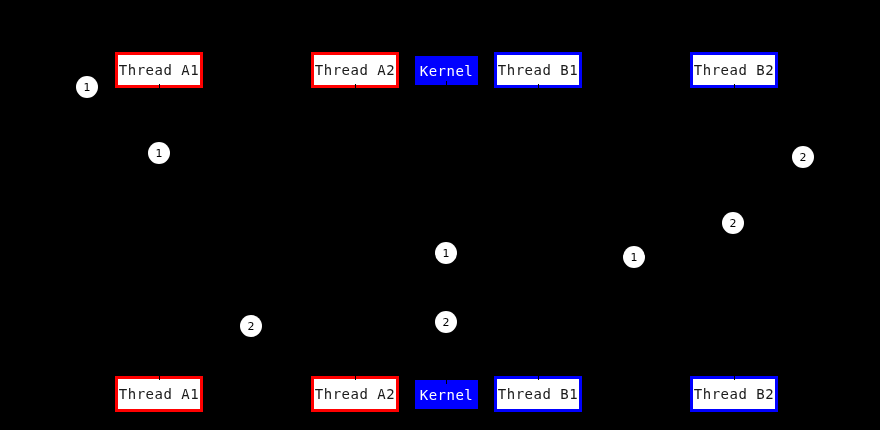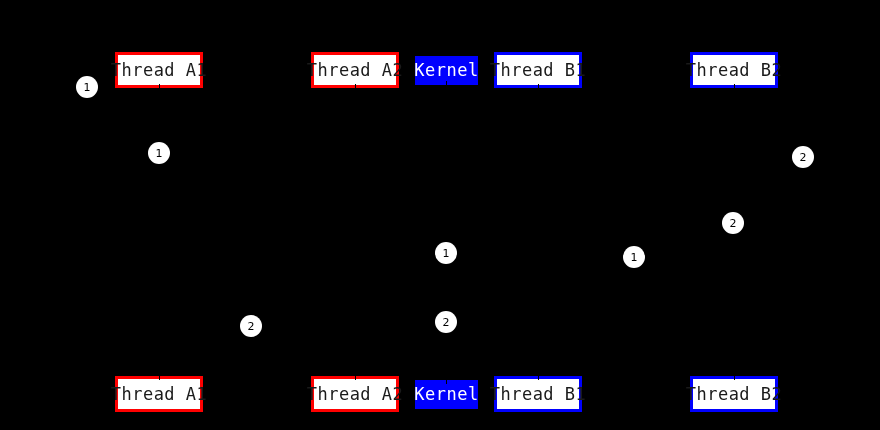--- a/index.html
+++ b/index.html
@@ -15,21 +15,21 @@
     overflow: hidden;
     font-family: "DejaVu Sans Mono", "Liberation Mono", monospace;
   }
   
   .participant {
     position: absolute;
     box-sizing: border-box;
     display: flex;
     align-items: center;
     justify-content: center;
-    font-size: 17px;
+    font-size: 14px;
     letter-spacing: 0.5px;
     line-height: 1;
     white-space: nowrap;
     user-select: none;
   }
   .participant.red {
     border: 3px solid #FF0000;
     background: #FFFFFF;
     color: #1a1a1a;
   }

